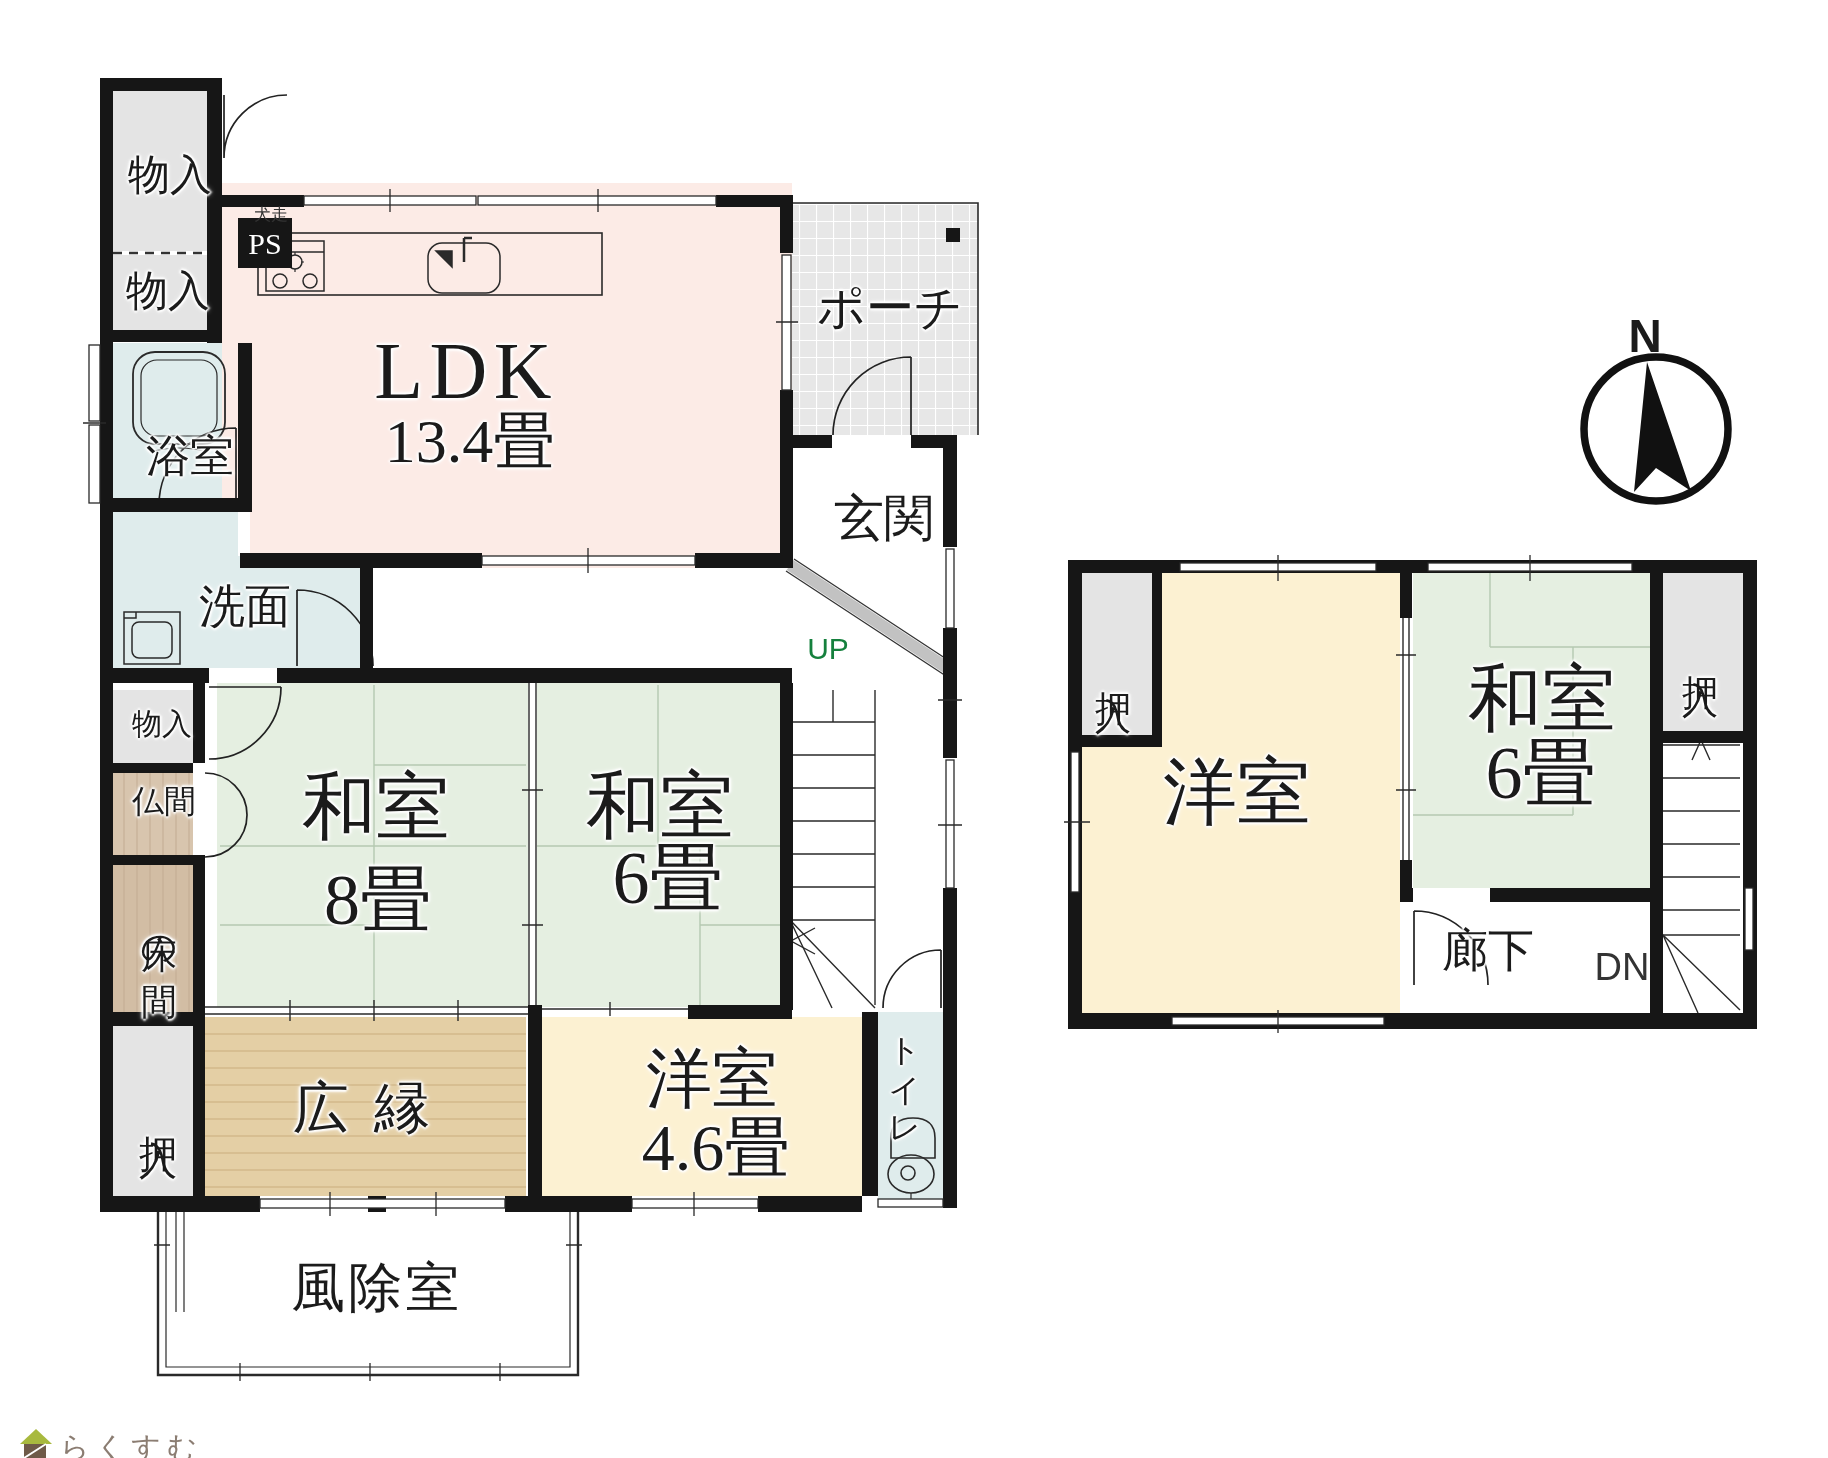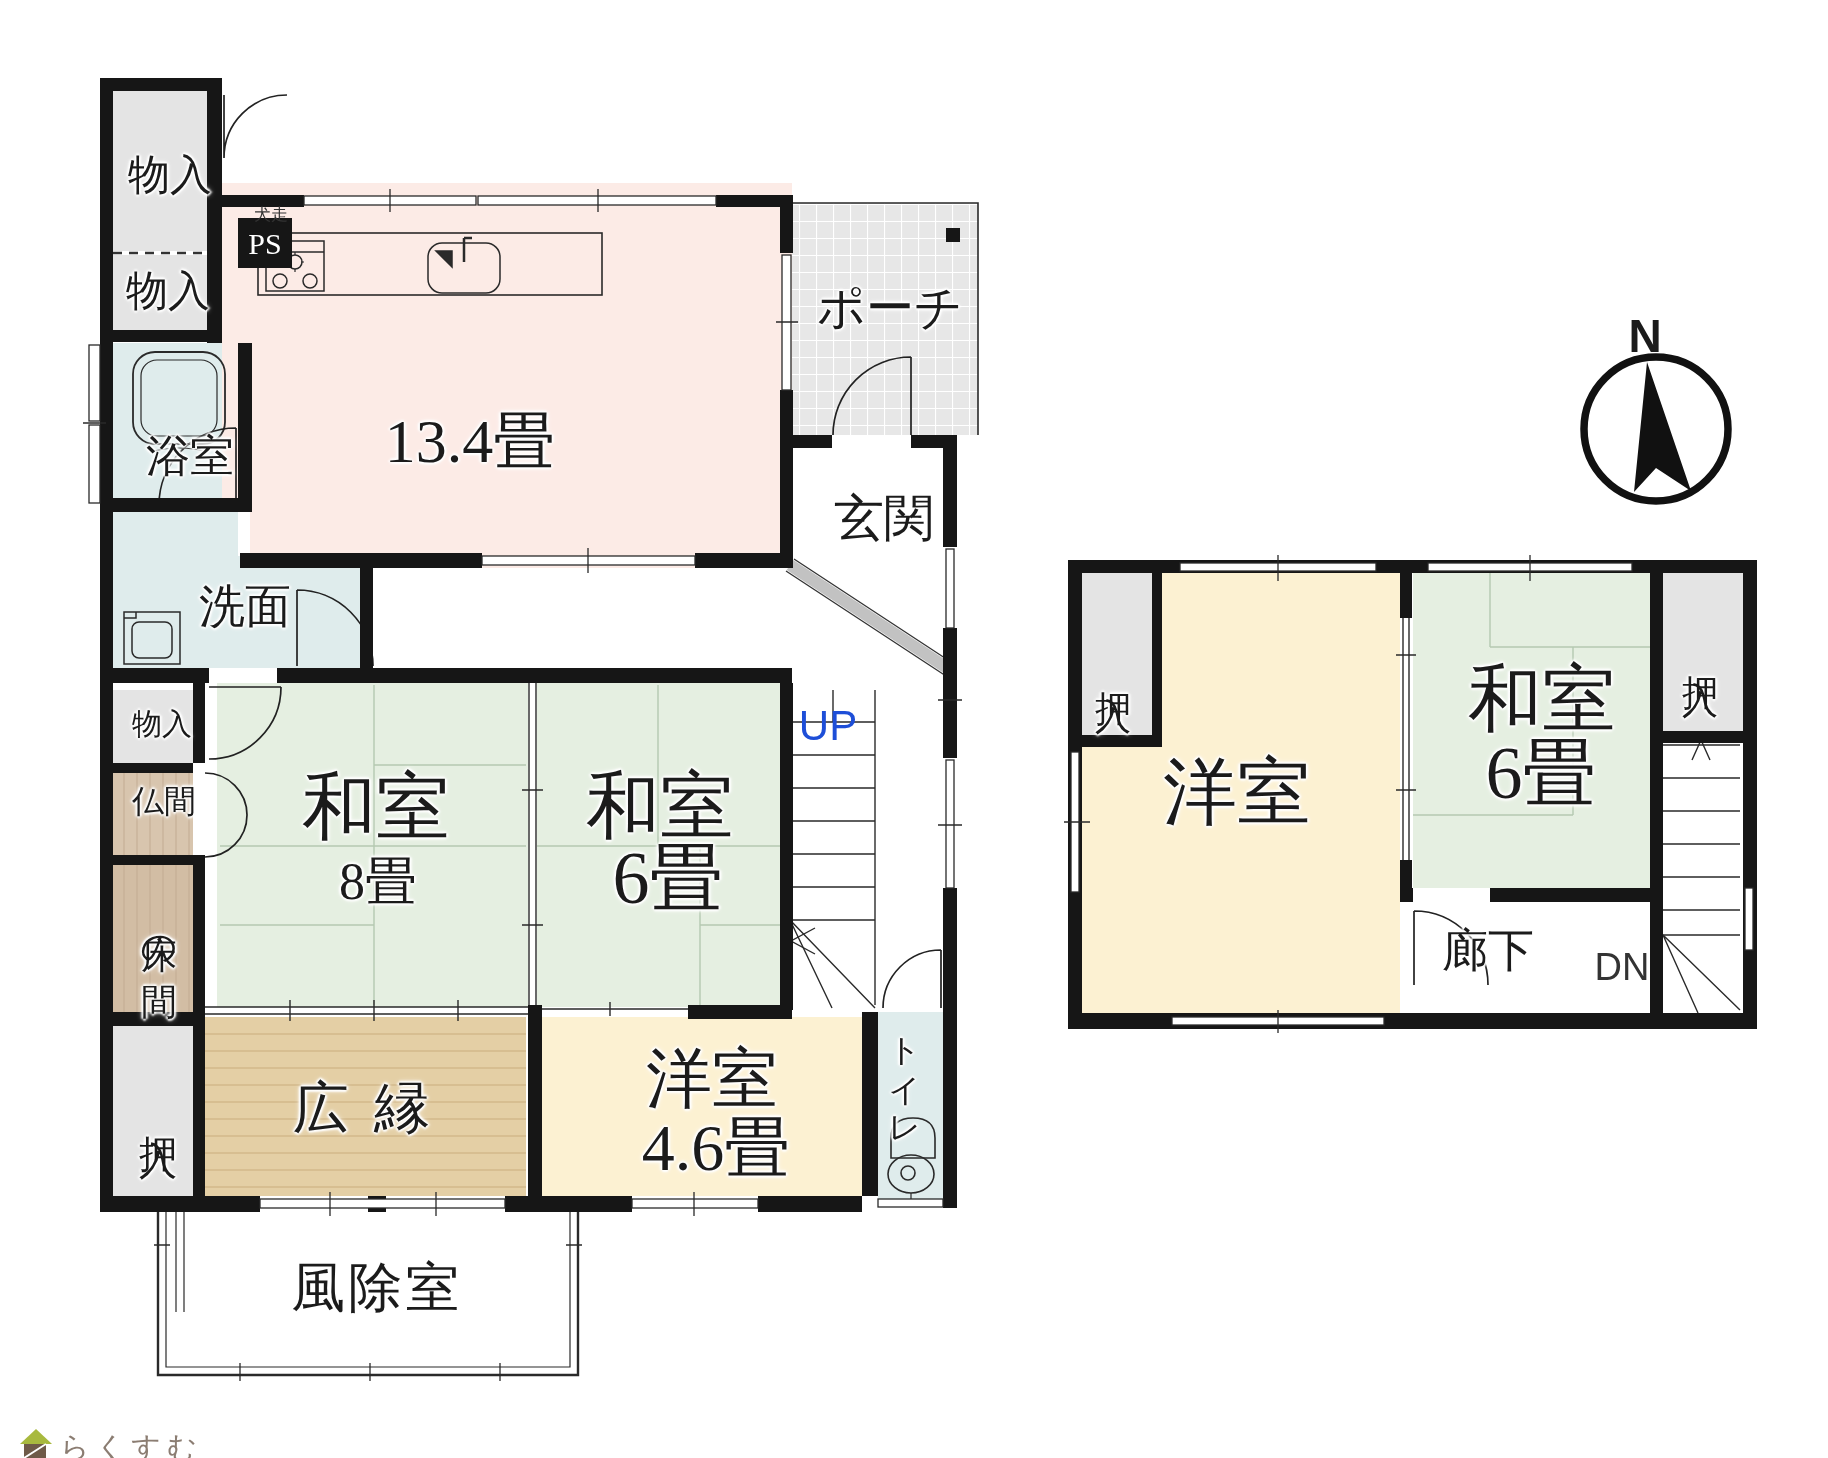--- a/index.html
+++ b/index.html
@@ -259,31 +259,32 @@
     <path d="M24,1458 L46,1444" stroke="#fff" stroke-width="2"></path>
   </g>
 </svg>
 
   <div class="lbl" style="left:170px;top:175px;font-size:42px;">物入</div>
   <div class="lbl" style="left:168px;top:291px;font-size:42px;">物入</div>
   <div class="lbl" style="left:271px;top:214px;font-size:17px;text-shadow:none;color:#333;">犬走</div>
   <div class="lbl ps" style="left:265px;top:244px;font-size:30px;">PS</div>
   <div class="lbl" style="left:190px;top:457px;font-size:44px;text-align:right;">浴室</div>
   <div class="lbl" style="left:245px;top:607px;font-size:46px;">洗面</div>
+  <div class="lbl" style="left:466px;top:371px;font-size:80px;letter-spacing:0.08em;">LDK</div>
   <div class="lbl" style="left:470px;top:441px;font-size:62px;">13.4畳</div>
   <div class="lbl" style="left:890px;top:308px;font-size:48px;">ポーチ</div>
   <div class="lbl" style="left:884px;top:518px;font-size:50px;text-align:right;">玄関</div>
   <div class="lbl" style="left:162px;top:724px;font-size:30px;">物入</div>
   <div class="lbl" style="left:164px;top:801px;font-size:32px;">仏間</div>
   <div class="lbl v" style="left:159px;top:934px;font-size:36px;">床の間</div>
   <div class="lbl" style="left:376px;top:807px;font-size:74px;">和室</div>
-  <div class="lbl" style="left:378px;top:882px;font-size:52px;">8畳</div>
+  <div class="lbl" style="left:378px;top:900px;font-size:72px;">8畳</div>
   <div class="lbl" style="left:660px;top:806px;font-size:74px;">和室</div>
   <div class="lbl" style="left:668px;top:878px;font-size:74px;">6畳</div>
-  <div class="lbl sans" style="left:828px;top:726px;font-size:42px;color:#1d4ed8;text-shadow:none;">UP</div>
+  <div class="lbl sans" style="left:828px;top:649px;font-size:30px;color:#15803d;text-shadow:none;">UP</div>
   <div class="lbl v" style="left:158px;top:1110px;font-size:38px;">押入</div>
   <div class="lbl" style="left:374px;top:1108px;font-size:56px;letter-spacing:0.45em;">広縁</div>
   <div class="lbl" style="left:712px;top:1079px;font-size:66px;">洋室</div>
   <div class="lbl" style="left:716px;top:1148px;font-size:66px;">4.6畳</div>
   <div class="lbl v" style="left:905px;top:1074px;font-size:32px;">トイレ</div>
   <div class="lbl" style="left:377px;top:1288px;font-size:54px;letter-spacing:0.06em;">風除室</div>
 
   <div class="lbl v" style="left:1113px;top:668px;font-size:36px;">押入</div>
   <div class="lbl" style="left:1237px;top:792px;font-size:74px;">洋室</div>
   <div class="lbl" style="left:1542px;top:699px;font-size:74px;">和室</div>

